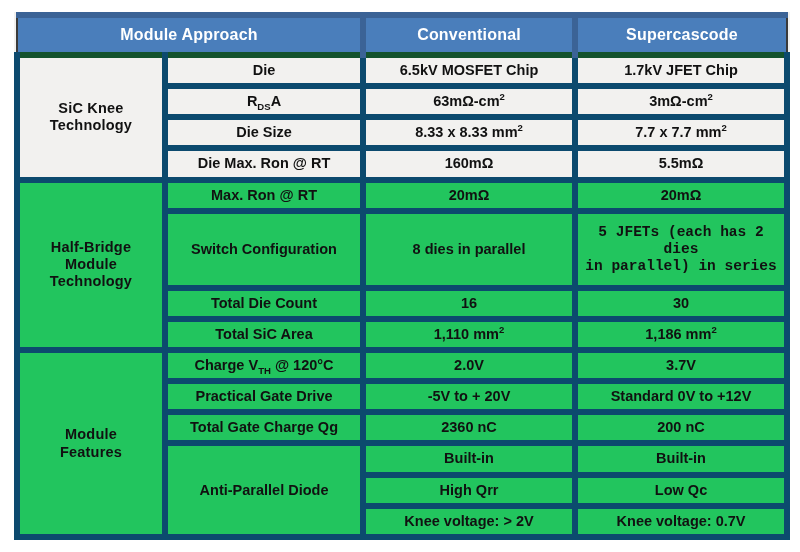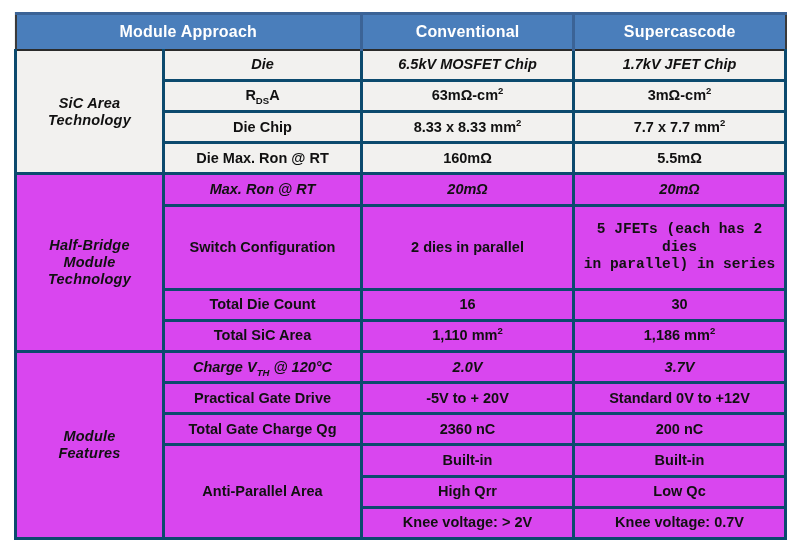--- a/index.html
+++ b/index.html
@@ -26,21 +26,21 @@
   table.comparison {
     width: 100%;
     height: 100%;
     border-collapse: collapse;
     table-layout: fixed;
     border: 2px solid #3a3a3a;
     background: #f2f1ef;
   }
 
   table.comparison td, table.comparison th {
-    border: 3px solid #0c4a6e;
+    border: 6px solid #0c4a6e;
     padding: 0 4px;
     text-align: center;
     vertical-align: middle;
     font-size: 14.5px;
     font-weight: bold;
     color: #111111;
     line-height: 1.18;
   }
 
   
@@ -71,26 +71,25 @@
   
   td.group-label {
     font-size: 15px;
     font-weight: bold;
     color: #101010;
     letter-spacing: .2px;
   }
 
   
   .sec-gray td  { background: #f2f1ef; }
-  .sec-blue td  { background: #d946ef; }
+  .sec-blue td  { background: #22c55e; }
 
   
   tr.sec-start td {
-    border-top: 2px solid #14532d;
-    font-style: italic;
+    border-top: 6px solid #14532d;
   }
 
   td.param-cell {
     font-weight: bold;
     font-size: 14.5px;
   }
   td.val-conv {
     color: #111111;
   }
   td.val-super {
@@ -118,36 +117,36 @@
       <tr class="header-row">
         <th class="hdr-module" colspan="2">Module Approach</th>
         <th>Conventional</th>
         <th class="hdr-super">Supercascode</th>
       </tr>
     </thead>
     <tbody>
 
       <tr class="sec-gray sec-start">
         <td class="group-label" rowspan="4">
-          <div>SiC  Area</div>
+          <div>SiC  Knee</div>
           <div>Technology</div>
         </td>
         <td class="param-cell">Die</td>
         <td class="val-conv">6.5kV MOSFET Chip</td>
         <td class="val-super">1.7kV JFET Chip</td>
       </tr>
 
       <tr class="sec-gray">
         <td class="param-cell"><span>R</span><sub>DS</sub><span>A</span></td>
         <td class="val-conv"><span>63mΩ-cm</span><sup>2</sup></td>
         <td class="val-super"><span>3mΩ-cm</span><sup>2</sup></td>
       </tr>
 
       <tr class="sec-gray">
-        <td class="param-cell">Die Chip</td>
+        <td class="param-cell">Die Size</td>
         <td class="val-conv"><span>8.33 x 8.33 mm</span><sup>2</sup></td>
         <td class="val-super"><span>7.7 x 7.7 mm</span><sup>2</sup></td>
       </tr>
 
       <tr class="sec-gray">
         <td class="param-cell">Die Max. Ron @ RT</td>
         <td class="val-conv">160mΩ</td>
         <td class="val-super">5.5mΩ</td>
       </tr>
 
@@ -157,21 +156,21 @@
           <div>Module</div>
           <div>Technology</div>
         </td>
         <td class="param-cell">Max. Ron @ RT</td>
         <td class="val-conv">20mΩ</td>
         <td class="val-super">20mΩ</td>
       </tr>
 
       <tr class="sec-blue">
         <td class="param-cell">Switch Configuration</td>
-        <td class="val-conv">2 dies in parallel</td>
+        <td class="val-conv">8 dies in parallel</td>
         <td class="val-super multiline">
           <div>5 JFETs (each has 2 dies</div>
           <div>in parallel) in series</div>
         </td>
       </tr>
 
       <tr class="sec-blue">
         <td class="param-cell">Total Die Count</td>
         <td class="val-conv">16</td>
         <td class="val-super">30</td>
@@ -199,21 +198,21 @@
         <td class="val-super">Standard 0V to +12V</td>
       </tr>
 
       <tr class="sec-blue">
         <td class="param-cell">Total Gate Charge Qg</td>
         <td class="val-conv">2360 nC</td>
         <td class="val-super">200 nC</td>
       </tr>
 
       <tr class="sec-blue">
-        <td class="param-cell" rowspan="3">Anti-Parallel Area</td>
+        <td class="param-cell" rowspan="3">Anti-Parallel Diode</td>
         <td class="val-conv">Built-in</td>
         <td class="val-super">Built-in</td>
       </tr>
 
       <tr class="sec-blue">
         <td class="val-conv">High Qrr</td>
         <td class="val-super">Low Qc</td>
       </tr>
 
       <tr class="sec-blue">

